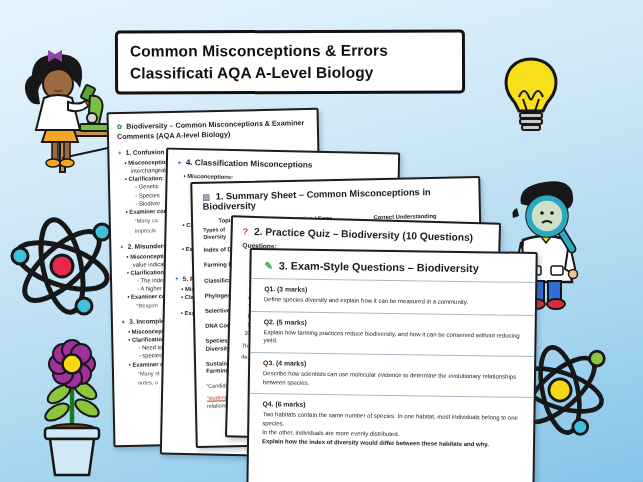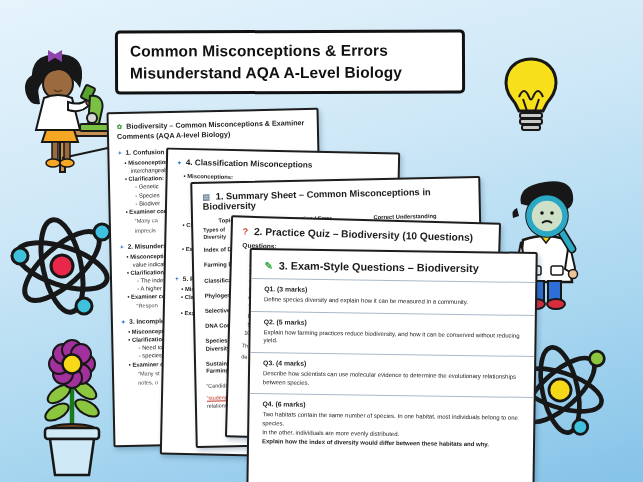--- a/index.html
+++ b/index.html
@@ -183,21 +183,21 @@
       </g>
       <circle cx="40" cy="26" r="9.5" fill="#f7d917" stroke="#171717" stroke-width="2.5"></circle>
       <ellipse cx="40" cy="92" rx="24" ry="6" fill="#7a4a21" stroke="#171717" stroke-width="2"></ellipse>
       <rect x="13" y="90" width="54" height="11" rx="3" fill="#cfeaf6" stroke="#171717" stroke-width="2.5"></rect>
       <path d="M18 101 h44 l-5 36 h-34 z" fill="#cfeaf6" stroke="#171717" stroke-width="2.5"></path>
     </svg>
   </div>
 
   <div class="title-box">
     <div class="title-line">Common Misconceptions &amp; Errors</div>
-    <div class="title-line">Misunderstand AQA A-Level Biology</div>
+    <div class="title-line">Classificati AQA A-Level Biology</div>
   </div>
 
   <div class="page pA">
     <div class="pa-title">
       <span class="ico-leaf">✿</span>
       <span>Biodiversity – Common Misconceptions &amp; Examiner Comments (AQA A-level Biology)</span>
     </div>
     <div class="sec-h">
       <span class="ico-sec">✦</span>
       <span>1. Confusion Bet</span>

